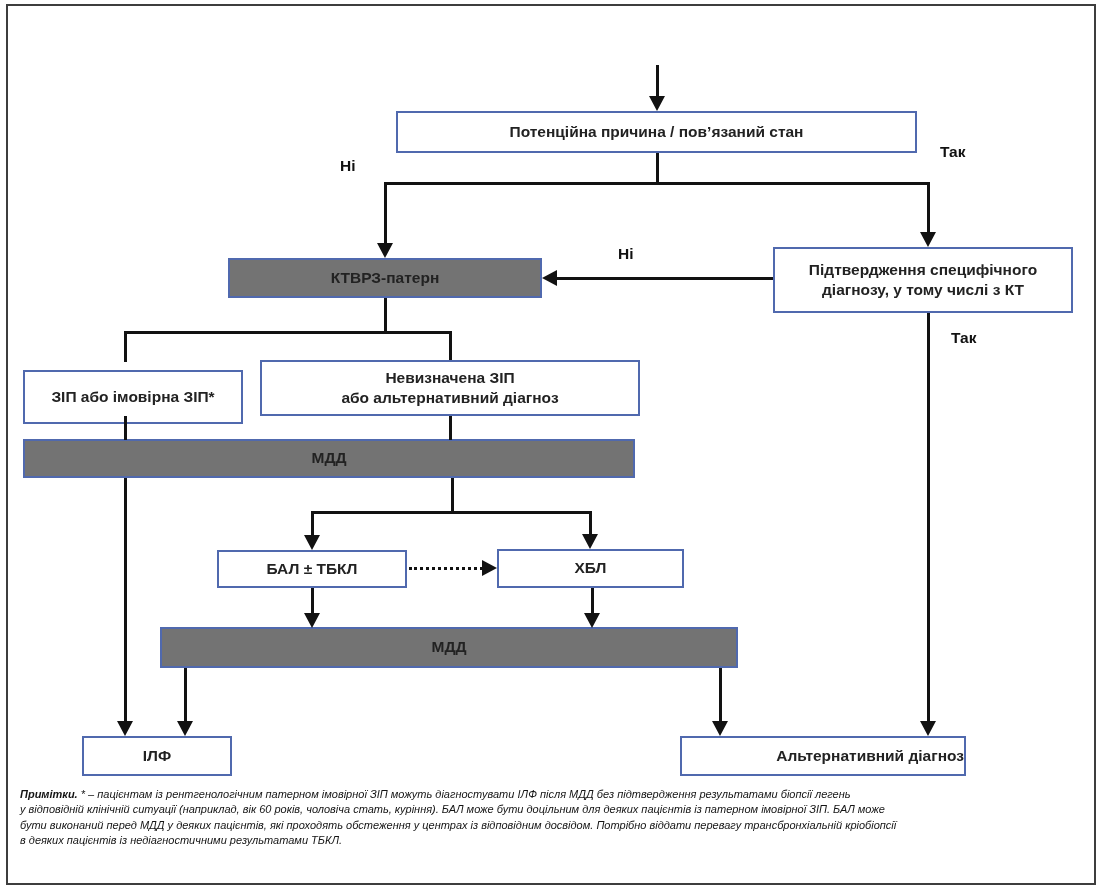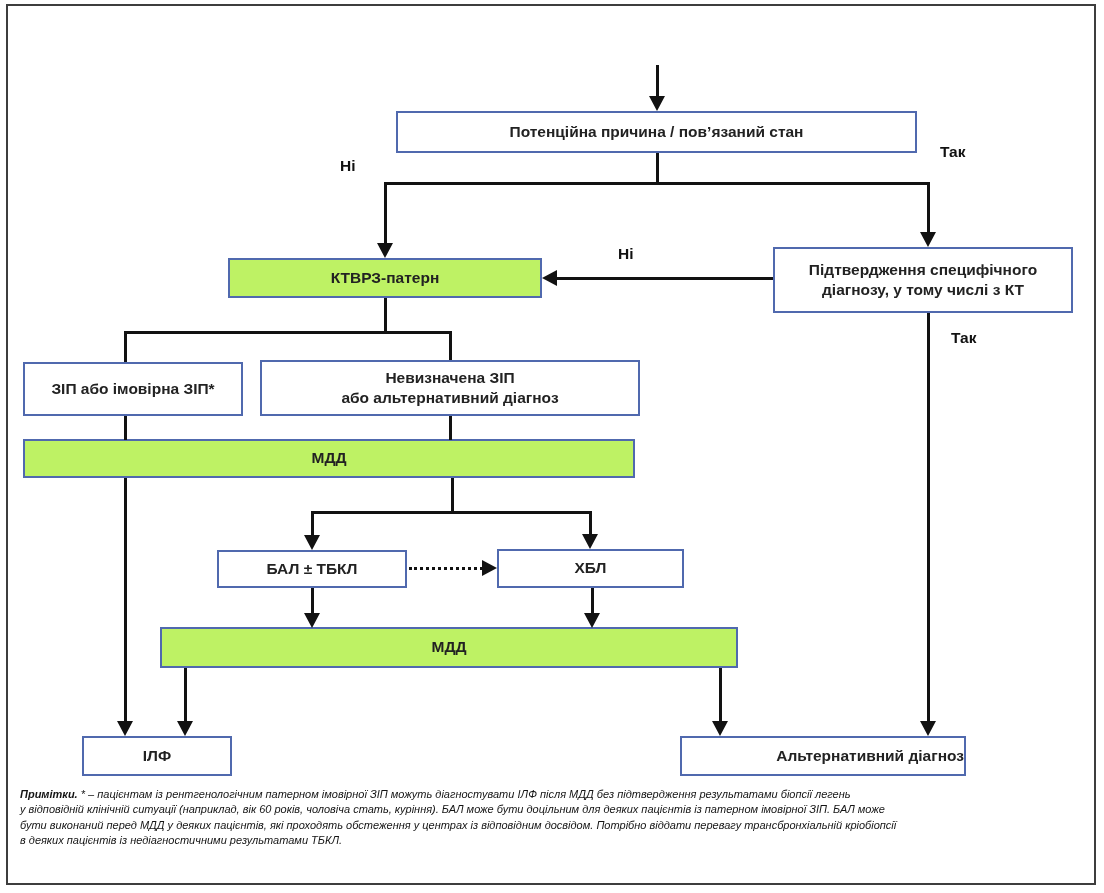--- a/index.html
+++ b/index.html
@@ -6,21 +6,21 @@
   #stage{
     position:relative;width:1104px;height:893px;background:#ffffff;
     font-family:"Liberation Sans", sans-serif;color:#1c1c1c;overflow:hidden;
   }
   .frame{position:absolute;left:6px;top:4px;width:1086px;height:877px;border:2px solid #3d3d3d;background:#ffffff;}
   .box{
     position:absolute;box-sizing:border-box;border:2.5px solid #5069ae;background:#ffffff;
     display:flex;flex-direction:column;align-items:center;justify-content:center;
     text-align:center;font-size:15.5px;font-weight:600;line-height:1.3;color:#222222;
   }
-  .box.lav{background:#bef264;}
+  .box.lav{background:#737373;}
   .vline{position:absolute;width:3px;background:#121212;}
   .hline{position:absolute;height:3px;background:#121212;}
   .dotted{position:absolute;height:0;border-top:3px dotted #121212;}
   .ah-down{position:absolute;width:0;height:0;border-left:8px solid transparent;border-right:8px solid transparent;border-top:15px solid #121212;}
   .ah-left{position:absolute;width:0;height:0;border-top:8px solid transparent;border-bottom:8px solid transparent;border-right:15px solid #121212;}
   .ah-right{position:absolute;width:0;height:0;border-top:8px solid transparent;border-bottom:8px solid transparent;border-left:15px solid #121212;}
   .lbl{position:absolute;font-size:15.5px;font-weight:bold;color:#111111;}
   .notes{position:absolute;left:20px;top:787px;width:1072px;font-size:11px;font-style:italic;line-height:15.4px;color:#141414;}
   .notes div{white-space:nowrap;}
   .notes .lead{font-weight:bold;}
@@ -38,21 +38,21 @@
 
   <div class="box lav" style="left:228px;top:258px;width:314px;height:40px;">
     <span>КТВРЗ-патерн</span>
   </div>
 
   <div class="box" style="left:773px;top:247px;width:300px;height:66px;">
     <span>Підтвердження специфічного</span>
     <span>діагнозу, у тому числі з КТ</span>
   </div>
 
-  <div class="box" style="left:23px;top:362px;width:220px;height:54px;">
+  <div class="box" style="left:23px;top:370px;width:220px;height:54px;">
     <span>ЗІП або імовірна ЗІП*</span>
   </div>
 
   <div class="box" style="left:260px;top:360px;width:380px;height:56px;">
     <span>Невизначена ЗІП</span>
     <span>або альтернативний діагноз</span>
   </div>
 
   <div class="box lav" style="left:23px;top:439px;width:612px;height:39px;">
     <span>МДД</span>

